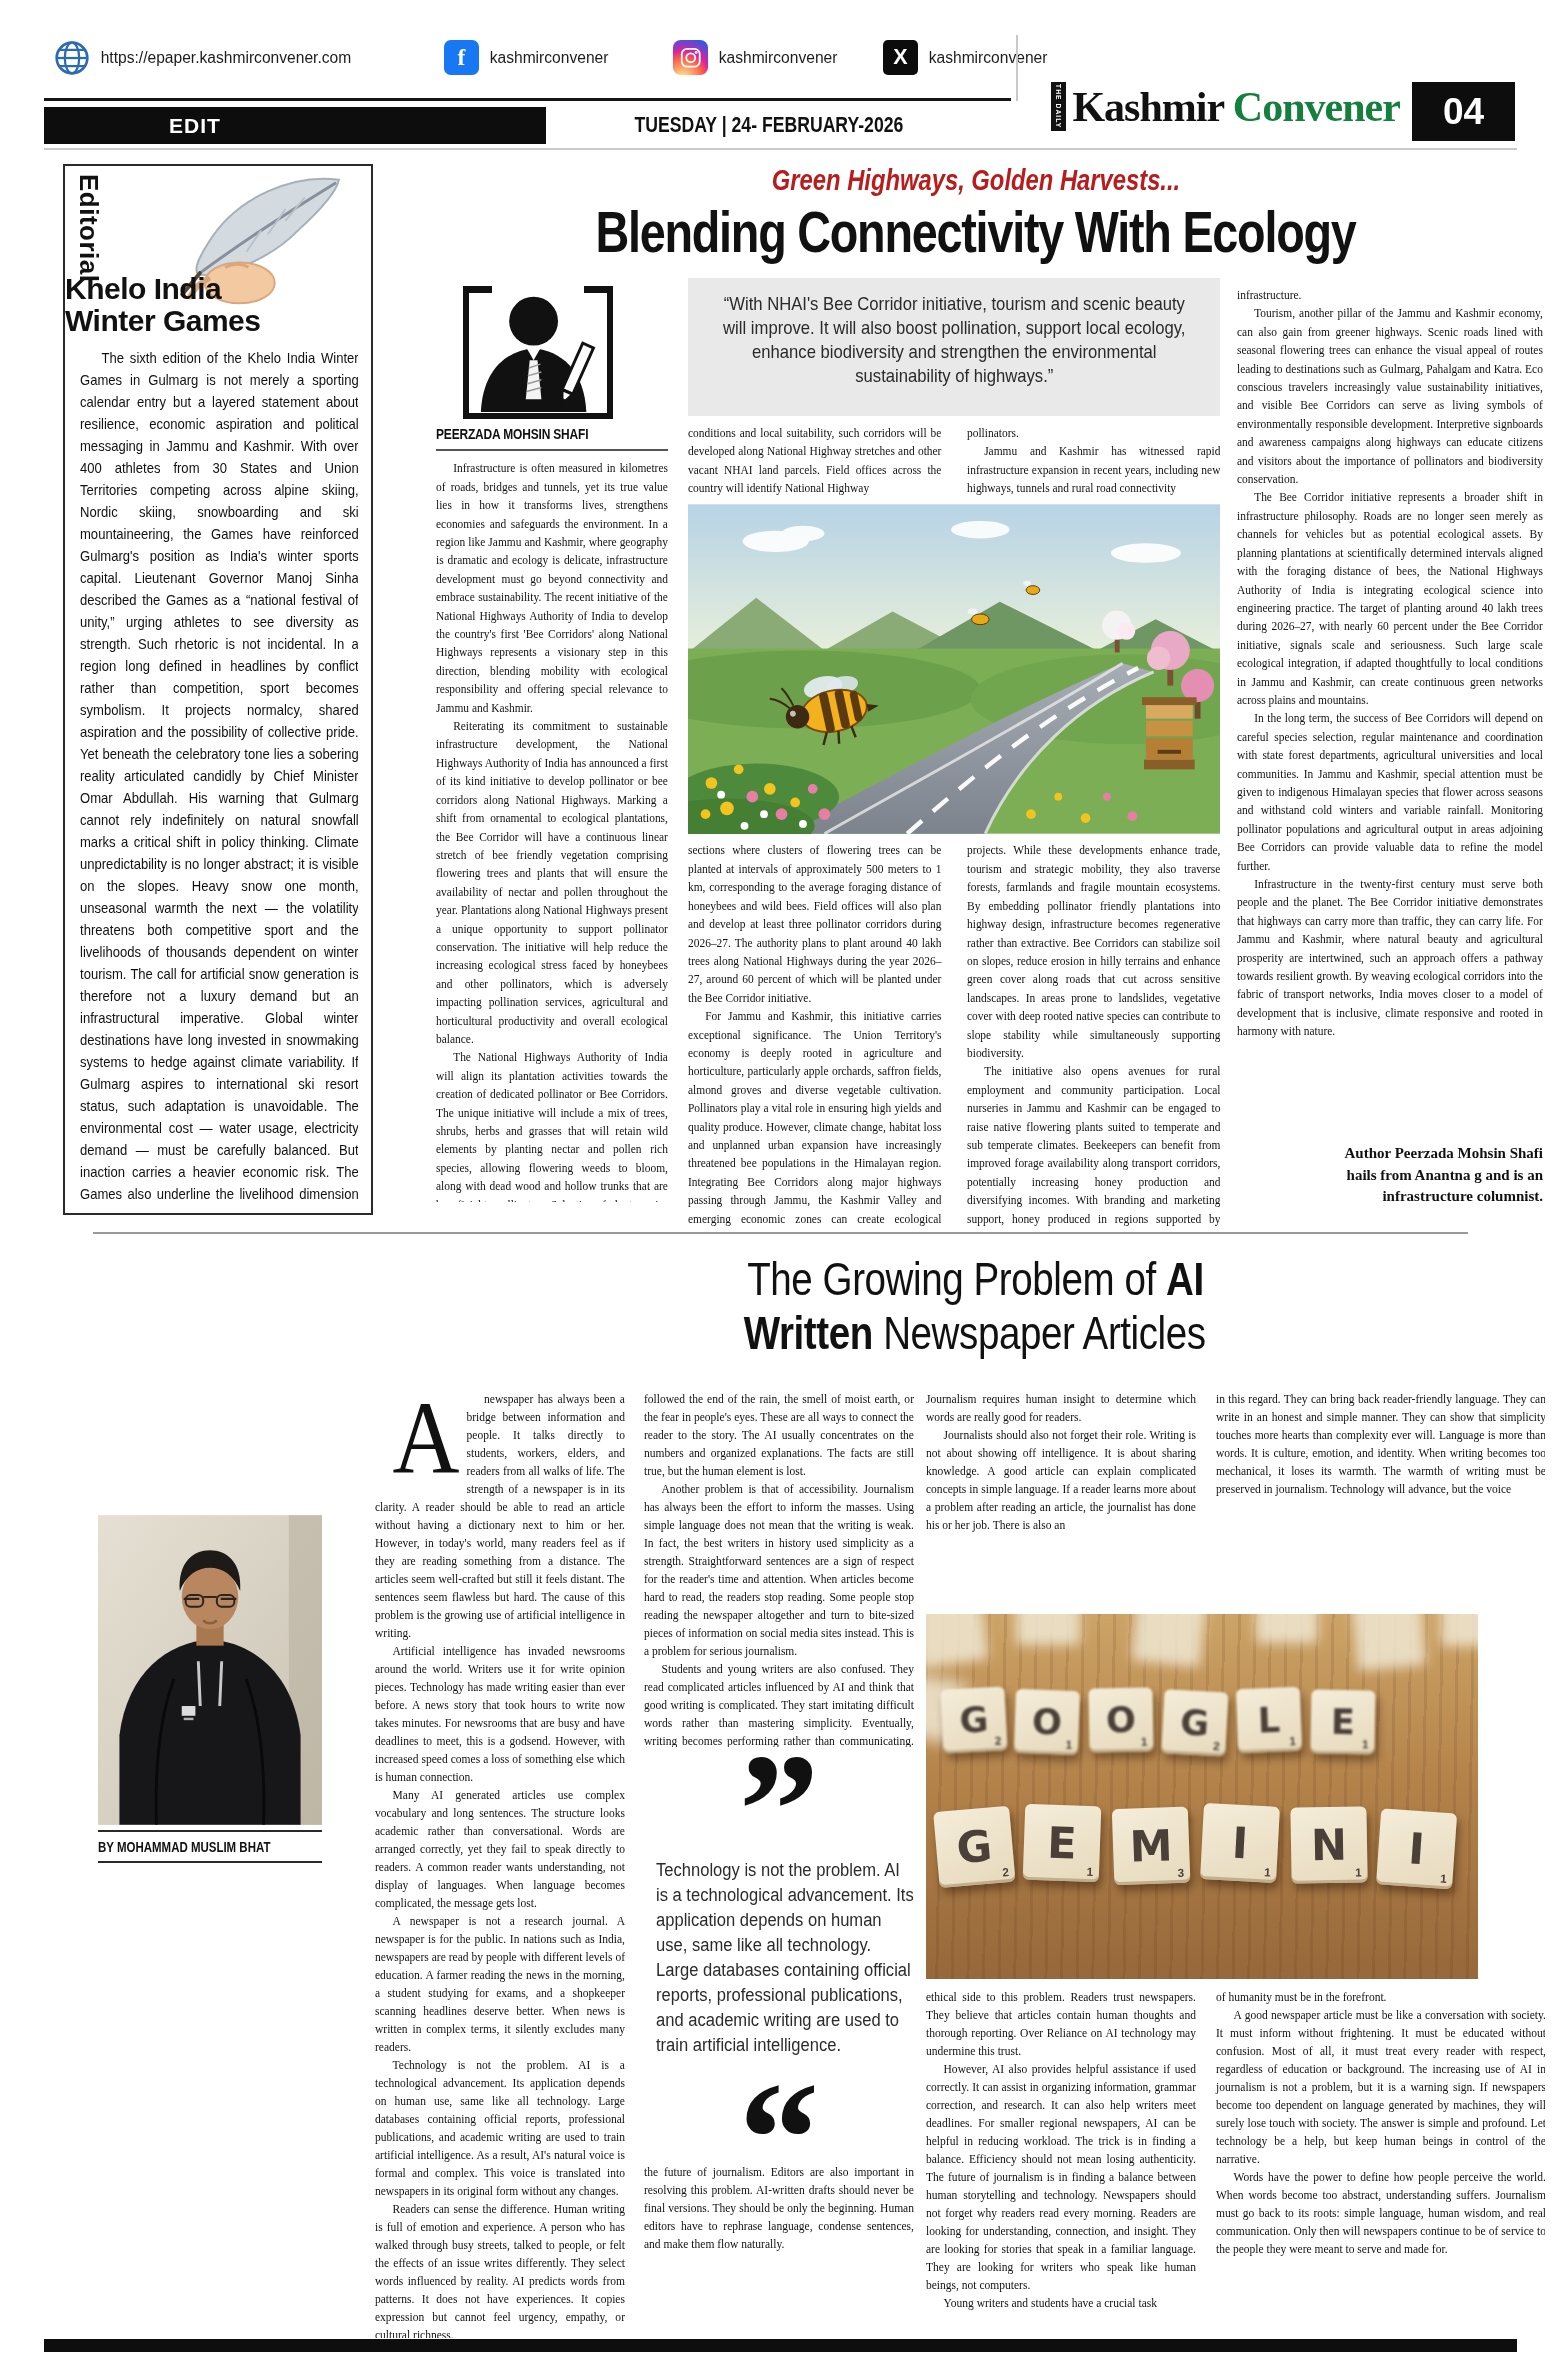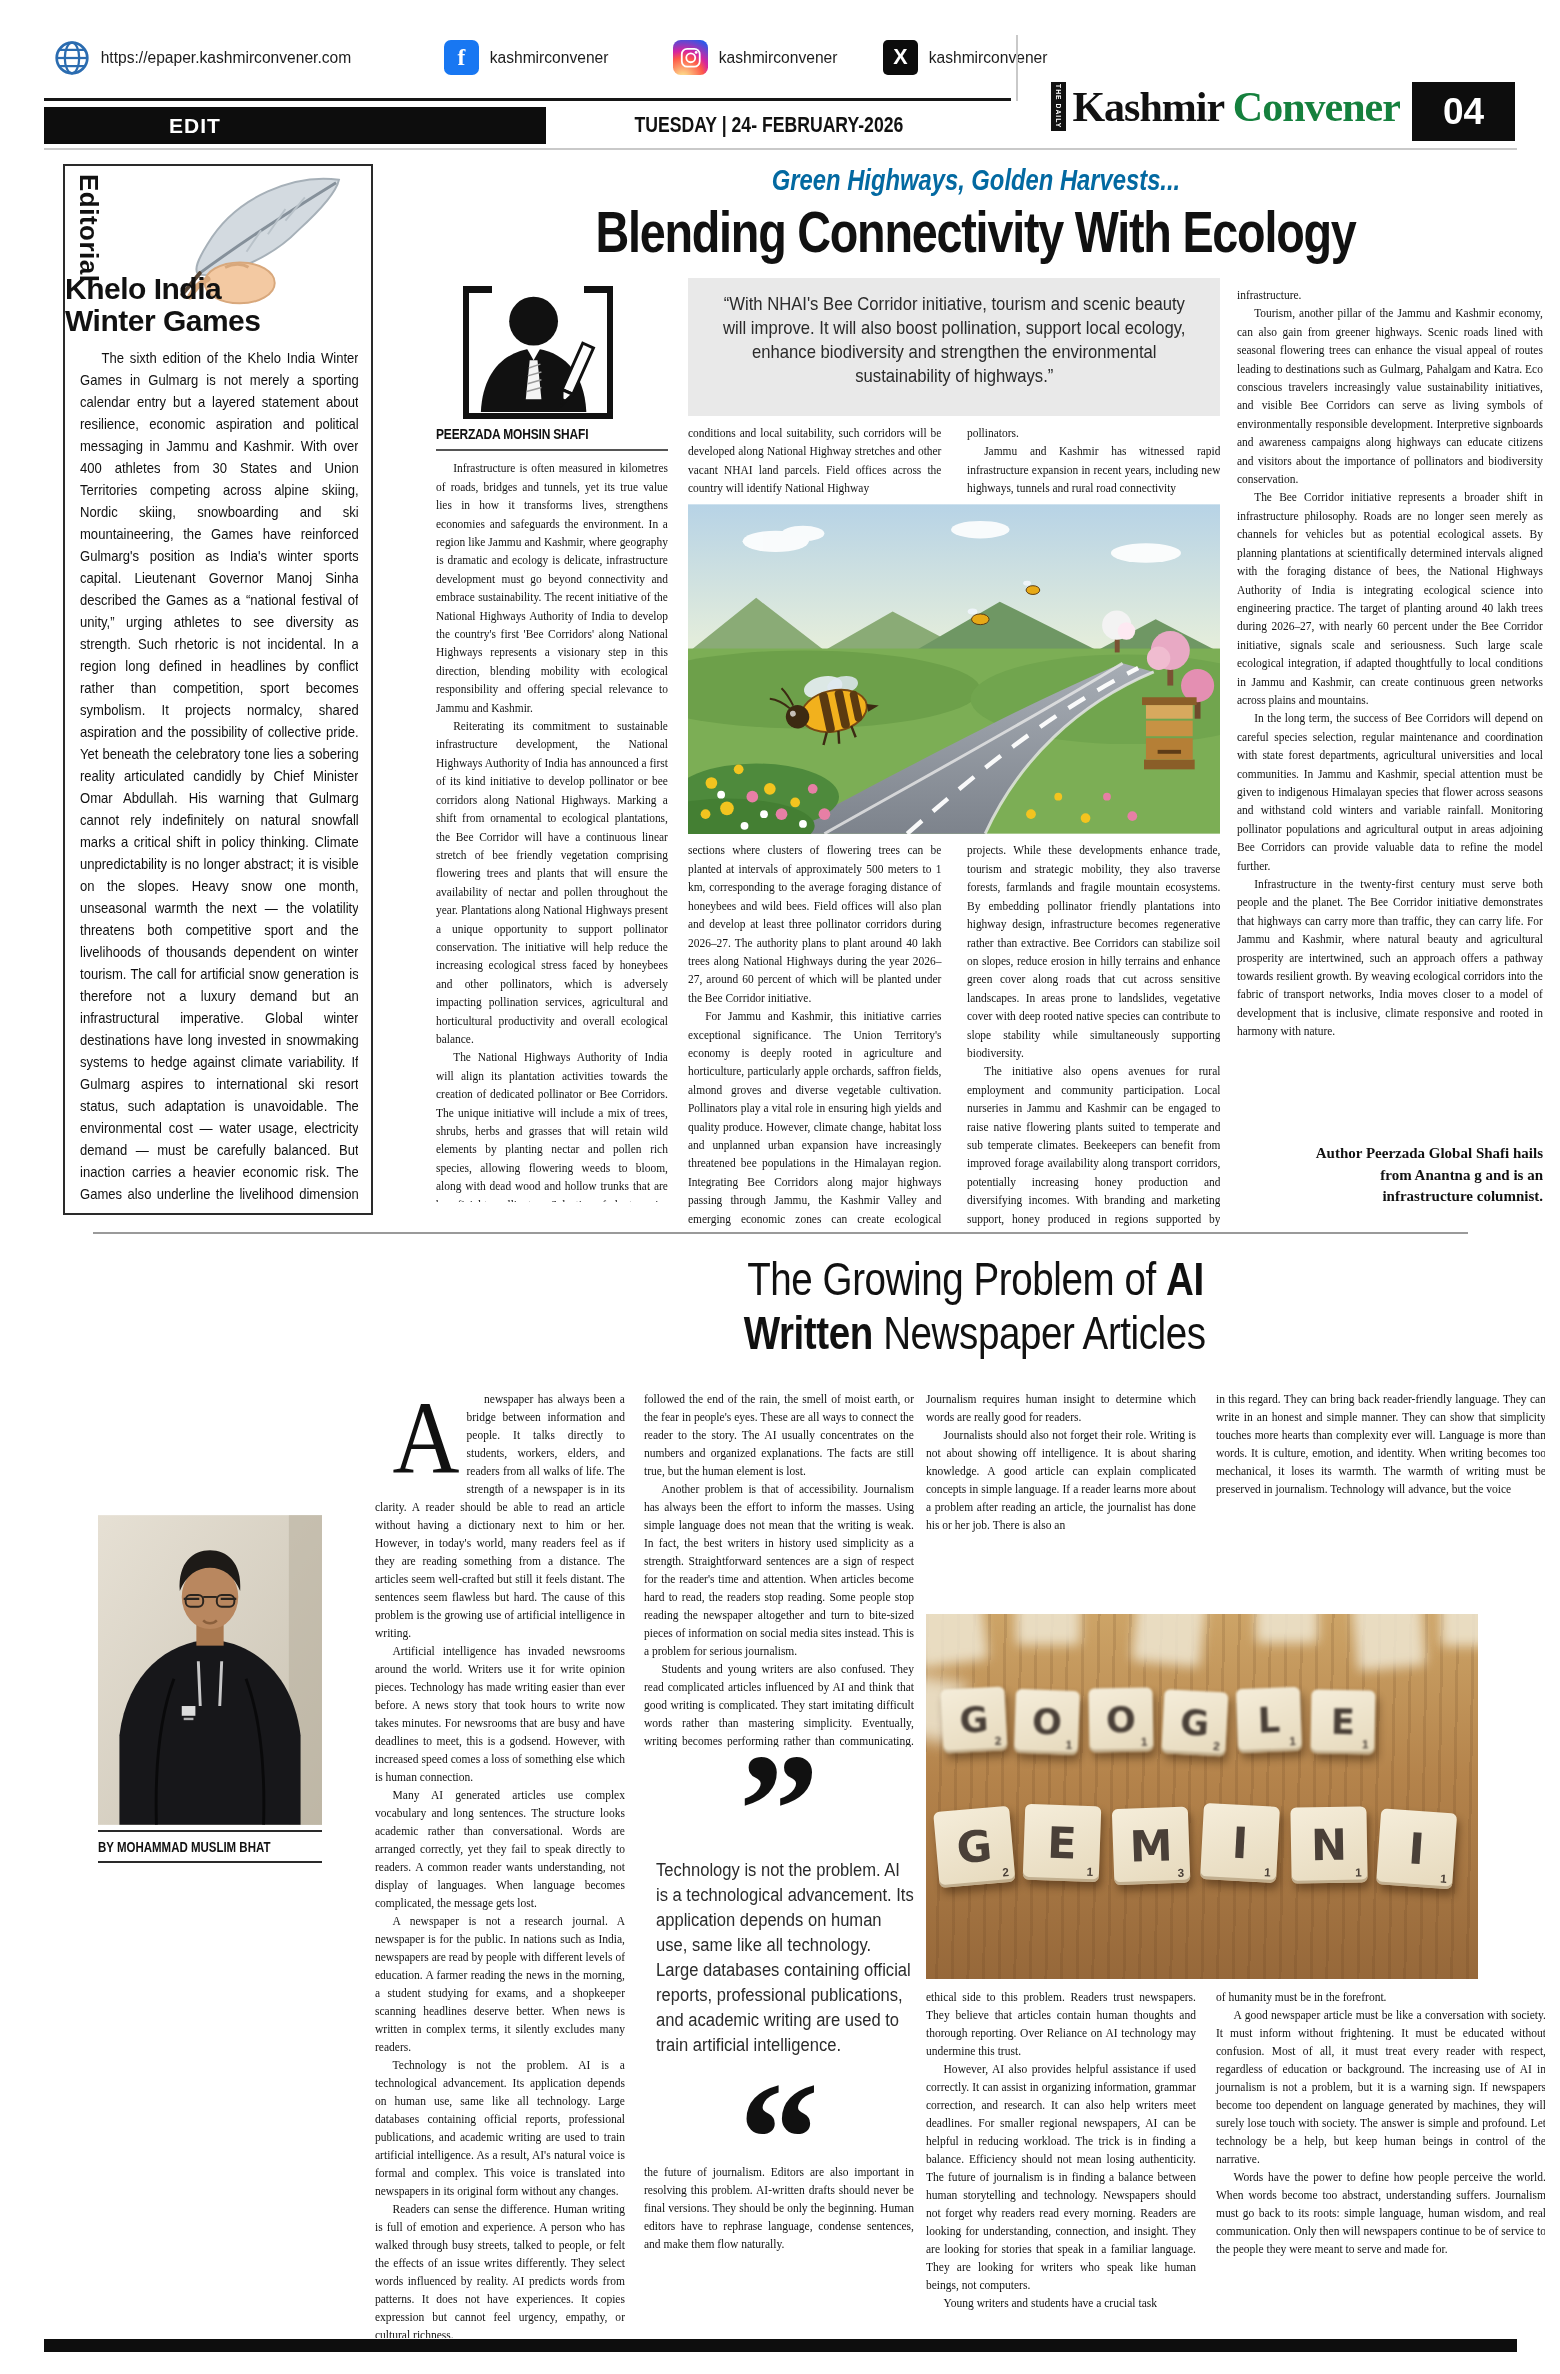--- a/index.html
+++ b/index.html
@@ -37,21 +37,21 @@
 
   
   .editorial{ left:63px; top:164px; width:310px; height:1051px; border:2px solid #2a2a2a; background:#fff; }
   .ed-label{ position:absolute; left:7.8px; top:7.8px; writing-mode:vertical-rl; font-size:26px; font-weight:700; letter-spacing:0.5px; }
   .quill{ position:absolute; left:74px; top:3.9px; }
   .ed-title{ position:absolute; top:107px; left:0; width:100%; font-weight:700; font-size:30px; line-height:1.06; letter-spacing:-0.5px; }
   .ed-body{ position:absolute; top:181px; left:14.6px; right:12.7px; bottom:7.8px; overflow:hidden; }
   .ed-body p{ font-size:14.2px; line-height:22px; text-align:justify; text-indent:23.4px; }
 
   
-  .kicker{ left:410px; top:164px; width:1131px; text-align:center; font-style:italic; font-weight:700; font-size:29px; color:#0369a1; }
+  .kicker{ left:410px; top:164px; width:1131px; text-align:center; font-style:italic; font-weight:700; font-size:29px; color:#b91c1c; }
   .headline1{ left:410px; top:199px; width:1131px; text-align:center; white-space:nowrap; }
   .headline1 .cx82{ font-weight:700; font-size:57px; letter-spacing:-1.5px; }
 
   .serifcol p{ font-family:"Liberation Serif",serif; font-size:13px; line-height:18.4px; text-align:justify; text-indent:19.5px; margin:0; }
   .cont-first p:first-child{ text-indent:0; }
 
   .a1-col1{ left:436px; top:286px; width:232px; height:928px; }
   .avatar-frame{ position:relative; width:150px; height:133px; margin-left:27px; border-left:6.8px solid #111; border-right:6.8px solid #111; border-bottom:6.8px solid #111; }
   .stub{ position:absolute; top:0; width:23.4px; height:6.8px; background:#111; }
   .stub-l{ left:0; } .stub-r{ right:0; }
@@ -365,21 +365,21 @@
   <div class="abs a1-col4">
     <div class="a1-col4-body serifcol cont-first">
       <div class="cx88b">
           <p>infrastructure.</p>
           <p>Tourism, another pillar of the Jammu and Kashmir economy, can also gain from greener highways. Scenic roads lined with seasonal flowering trees can enhance the visual appeal of routes leading to destinations such as Gulmarg, Pahalgam and Katra. Eco conscious travelers increasingly value sustainability initiatives, and visible Bee Corridors can serve as living symbols of environmentally responsible development. Interpretive signboards and awareness campaigns along highways can educate citizens and visitors about the importance of pollinators and biodiversity conservation.</p>
           <p>The Bee Corridor initiative represents a broader shift in infrastructure philosophy. Roads are no longer seen merely as channels for vehicles but as potential ecological assets. By planning plantations at scientifically determined intervals aligned with the foraging distance of bees, the National Highways Authority of India is integrating ecological science into engineering practice. The target of planting around 40 lakh trees during 2026–27, with nearly 60 percent under the Bee Corridor initiative, signals scale and seriousness. Such large scale ecological integration, if adapted thoughtfully to local conditions in Jammu and Kashmir, can create continuous green networks across plains and mountains.</p>
           <p>In the long term, the success of Bee Corridors will depend on careful species selection, regular maintenance and coordination with state forest departments, agricultural universities and local communities. In Jammu and Kashmir, special attention must be given to indigenous Himalayan species that flower across seasons and withstand cold winters and variable rainfall. Monitoring pollinator populations and agricultural output in areas adjoining Bee Corridors can provide valuable data to refine the model further.</p>
           <p>Infrastructure in the twenty-first century must serve both people and the planet. The Bee Corridor initiative demonstrates that highways can carry more than traffic, they can carry life. For Jammu and Kashmir, where natural beauty and agricultural prosperity are intertwined, such an approach offers a pathway towards resilient growth. By weaving ecological corridors into the fabric of transport networks, India moves closer to a model of development that is inclusive, climate responsive and rooted in harmony with nature.</p>
         </div>
     </div>
-    <div class="author-note">Author Peerzada Global Shafi hails from Anantna g and is an infrastructure columnist.</div>
+    <div class="author-note">Author Peerzada Mohsin Shafi hails from Anantna g and is an infrastructure columnist.</div>
   </div>
 
   <div class="abs divider"></div>
 
   <div class="abs headline2">
     <span class="ln"><span class="cx82"><span>The Growing Problem of </span><b>AI</b></span></span>
     <span class="ln"><span class="cx82"><b>Written</b><span> Newspaper Articles</span></span></span>
   </div>
 
   <svg class="abs a2-photo" viewBox="0 0 230 318">

